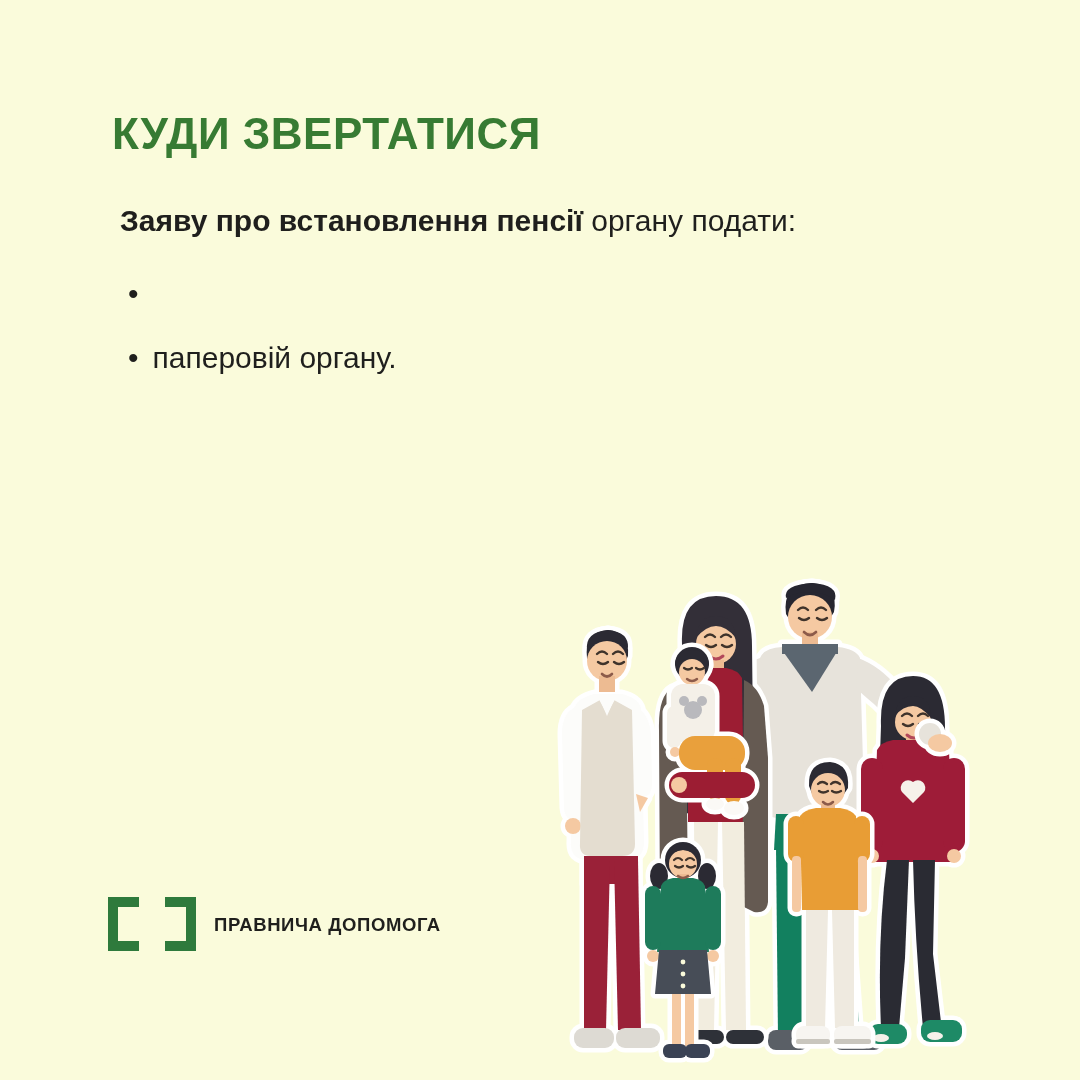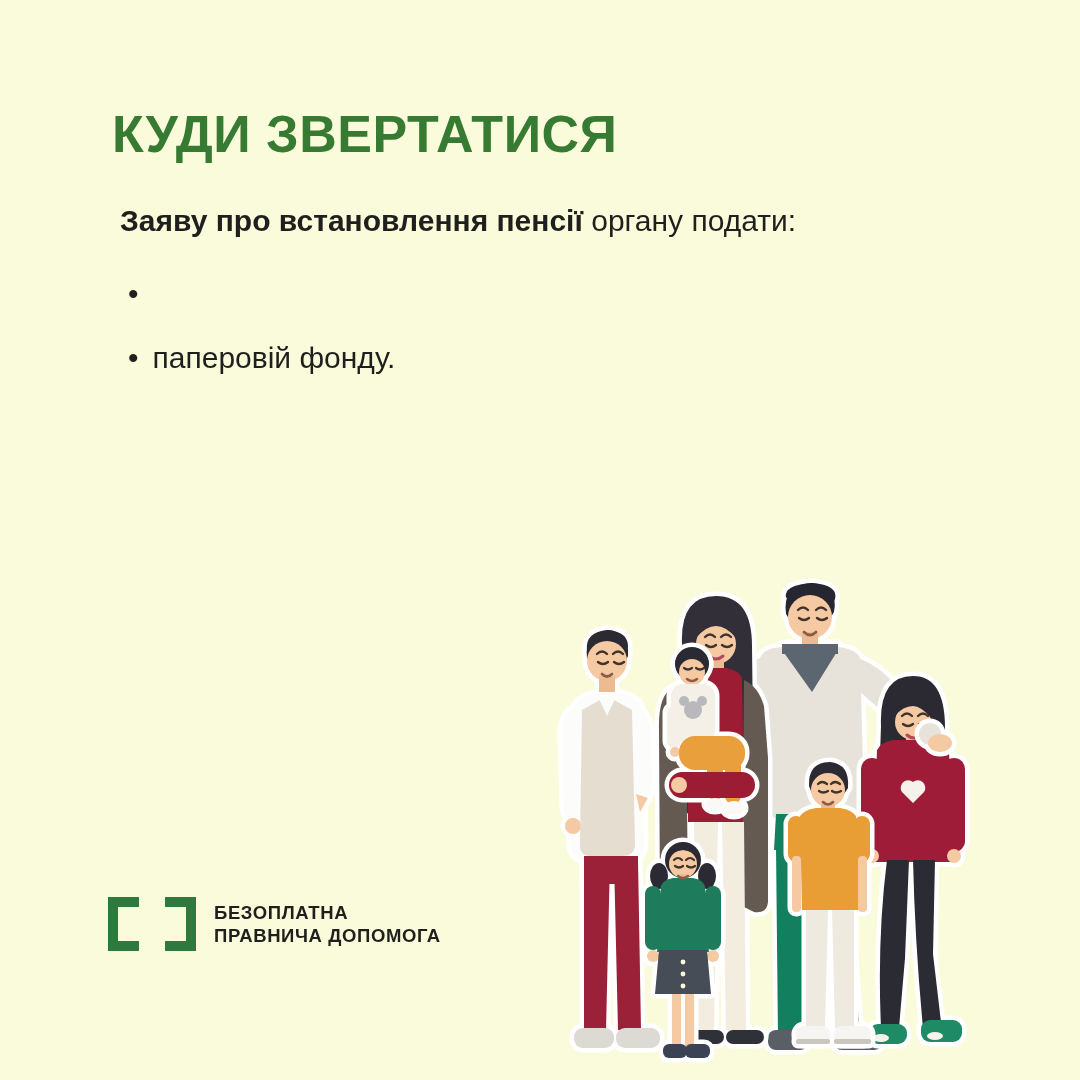--- a/index.html
+++ b/index.html
@@ -19,21 +19,21 @@
     overflow: hidden;
   }
   .content {
     position: absolute;
     left: 112px;
     top: 110px;
     width: 910px;
     color: var(--text);
   }
   .title {
-    font-size: 52px;
+    font-size: 44px;
     line-height: 48px;
     font-weight: bold;
     letter-spacing: 0.5px;
     color: var(--accent);
   }
   .intro {
     margin-top: 47px;
     font-size: 30px;
     line-height: 38px;
   }
@@ -99,32 +99,31 @@
 
   <div class="content">
     <h1 class="title">КУДИ ЗВЕРТАТИСЯ</h1>
     <p class="lead"><span class="bold">Заяву про встановлення пенсії</span> <span>органу подати:</span></p>
     <ul class="forms">
       <li>
         <span class="bullet">•</span>
       </li>
       <li>
         <span class="bullet">•</span>
-        <span class="bullet-text">паперовій фонду.</span>
+        <span class="bullet-text">паперовій органу.</span>
       </li>
     </ul>
   </div>
 
   <div class="logo">
     <svg class="logo-brackets" width="88" height="54" viewBox="0 0 88 54" aria-hidden="true">
       <path d="M0,0 h31 v10 h-21 v34 h21 v10 h-31 z" fill="var(--logo-green)"></path>
       <path d="M88,0 h-31 v10 h21 v34 h-21 v10 h31 z" fill="var(--logo-green)"></path>
     </svg>
     <div class="logo-text">
-      <div>БЕЗОПЛАТНА</div>
       <div>ПРАВНИЧА ДОПОМОГА</div>
     </div>
   </div>
 
   <svg class="illustration" viewBox="0 0 560 522" aria-hidden="true">
     <defs>
 
       <g id="p-father">
         <path d="M250,56 Q246,26 276,25 Q303,27 298,54 L293,62 Q291,41 273,41 Q257,41 255,64 Z" fill="#262630"></path>
         <circle cx="274" cy="59" r="22" fill="#F5C9A2"></circle>

